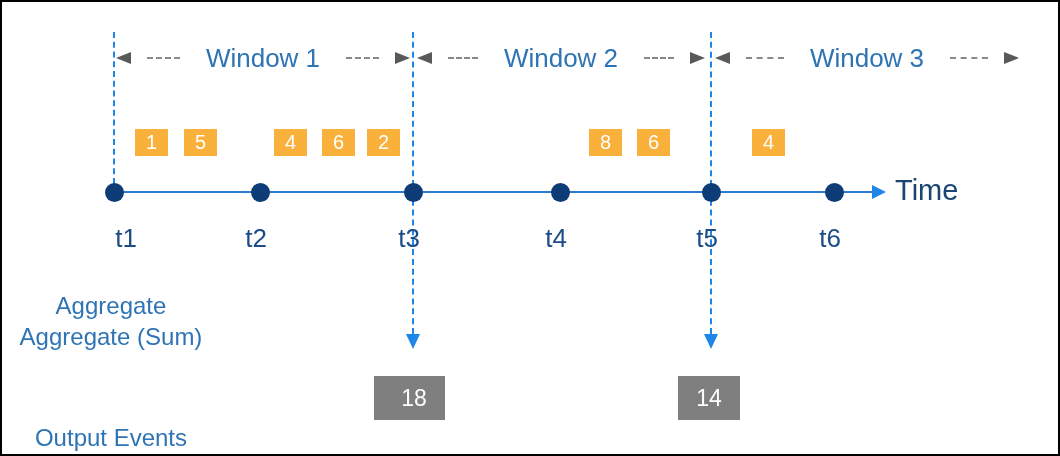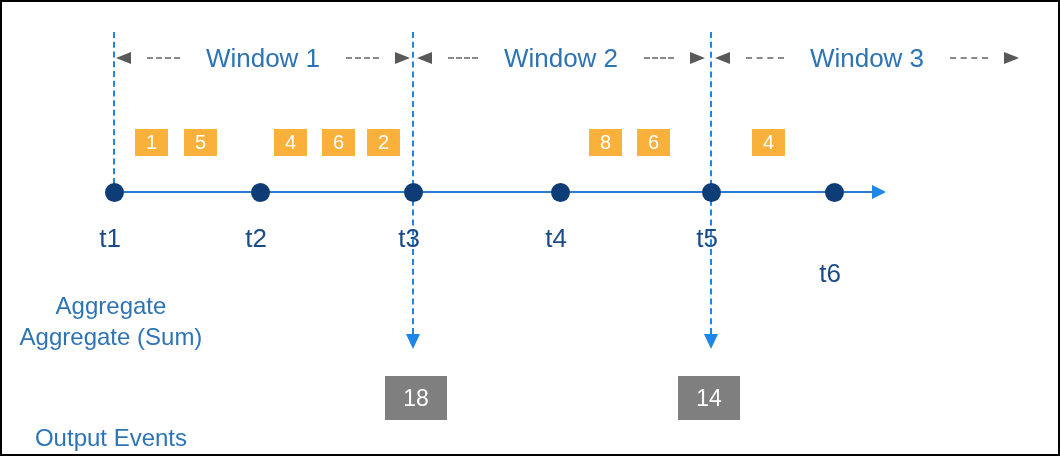--- a/index.html
+++ b/index.html
@@ -209,32 +209,33 @@
   <div class="timeline-arrowhead" id="timeline-arrowhead" style="left: 870px; top: 183px;"></div>
   <div id="dots-layer">
       <div class="dot" style="left: 102.5px; top: 180.5px;"></div>
       <div class="dot" style="left: 248.5px; top: 180.5px;"></div>
       <div class="dot" style="left: 401.5px; top: 180.5px;"></div>
       <div class="dot" style="left: 548.5px; top: 180.5px;"></div>
       <div class="dot" style="left: 699.5px; top: 180.5px;"></div>
       <div class="dot" style="left: 822.5px; top: 180.5px;"></div>
     </div>
   <div id="ticks-layer">
-      <div class="tick-label" style="left: 84px; top: 221px; text-align: center;">t1</div>
+      <div class="tick-label" style="left: 100px; top: 221px; text-align: center;">t1</div>
       <div class="tick-label" style="left: 230px; top: 221px;">t2</div>
       <div class="tick-label" style="left: 383px; top: 221px;">t3</div>
       <div class="tick-label" style="left: 530px; top: 221px;">t4</div>
       <div class="tick-label" style="left: 681px; top: 221px;">t5</div>
-      <div class="tick-label" style="left: 804px; top: 221px; margin-top: 35px;">t6</div>
-    </div>
-
+      <div class="tick-label" style="left: 804px; top: 221px;">t6</div>
+    </div>
+
+  <div class="time-label" id="time-label" style="left: 893px; top: 172px;">Time</div>
 
   <div class="aggregate-label">
     <span>Aggregate</span><br>
     <span>Aggregate (Sum)</span>
   </div>
   <div class="output-events-label">Output Events</div>
 
   <div id="outputs-layer">
-      <div class="output-box" style="left: 383px;">18</div>
+      <div class="output-box" style="left: 372px; padding-left: 9px;">18</div>
       <div class="output-box" style="left: 676px;">14</div>
     </div>
 </div>
 
 </body></html>

